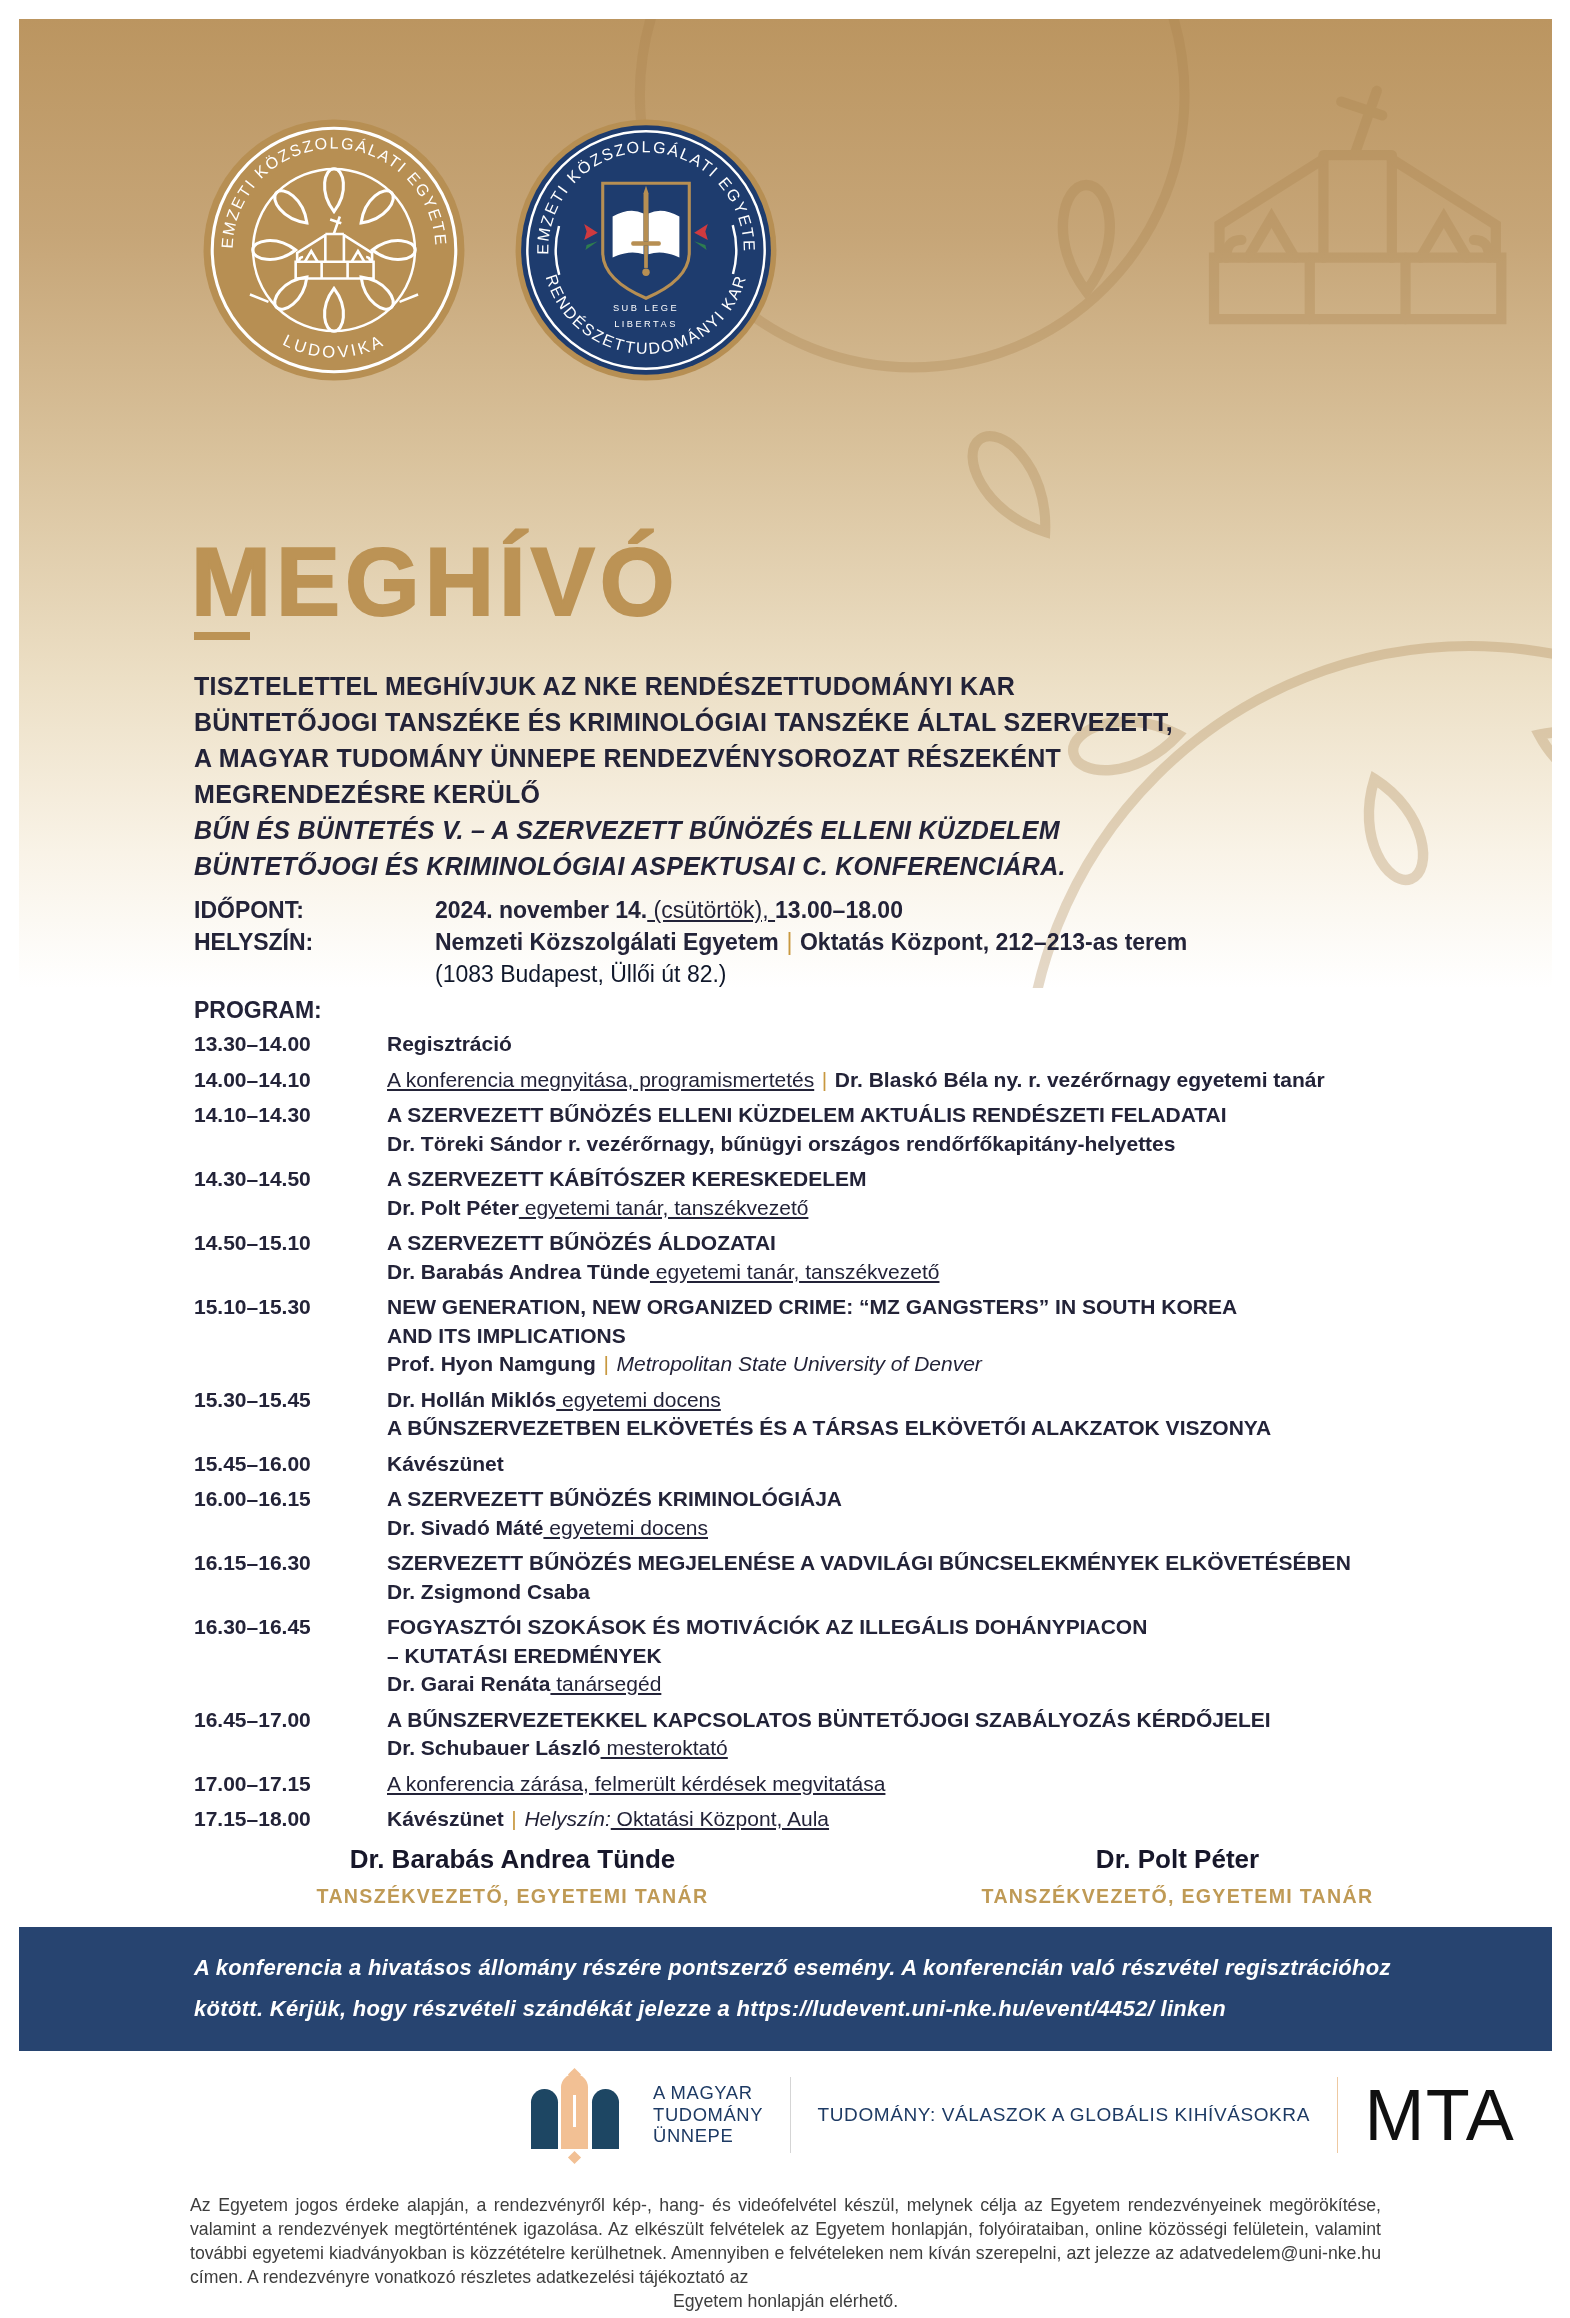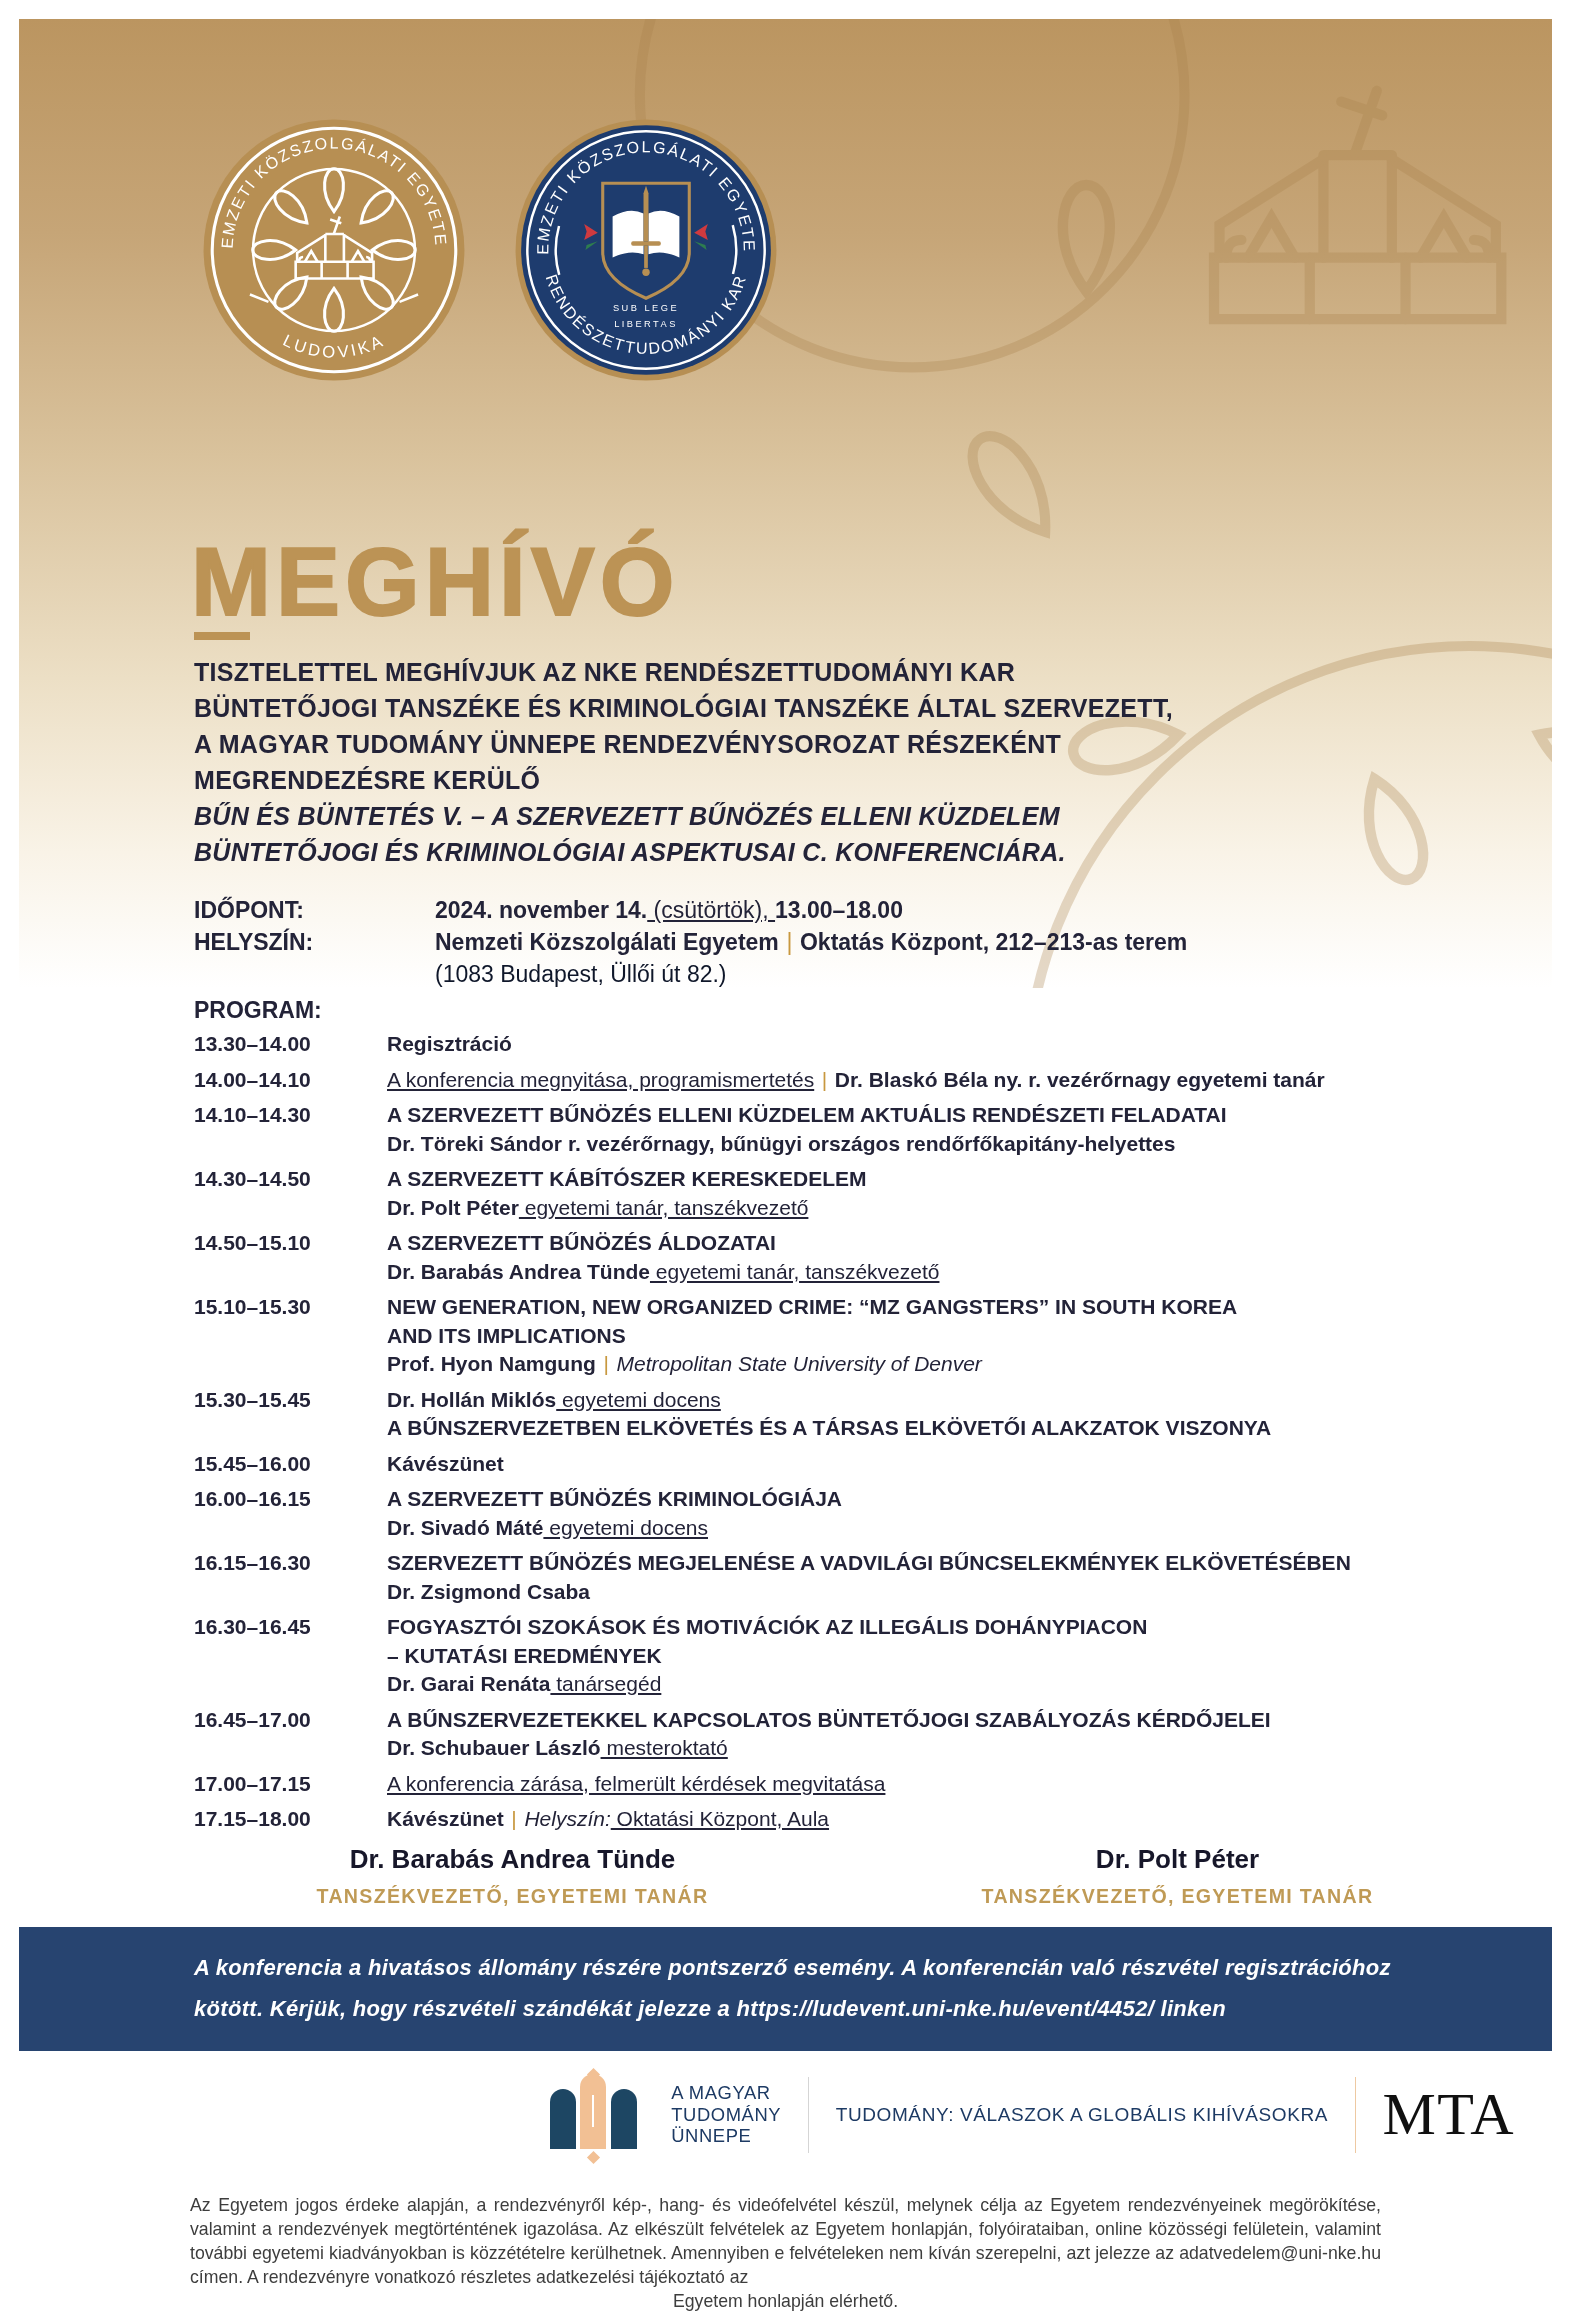--- a/index.html
+++ b/index.html
@@ -25,21 +25,21 @@
   .seal-text-sm{fill:#ffffff;font-family:"Liberation Sans",sans-serif;font-size:27px;letter-spacing:5px;font-weight:400;}
   .motto{fill:#ffffff;font-family:"Liberation Sans",sans-serif;font-size:15px;letter-spacing:4px;text-anchor:middle;}
   
   .title{
     position:absolute;left:191px;top:470px;
     font-size:96px;font-weight:700;letter-spacing:5px;line-height:1;
     color:#bc9355;-webkit-text-stroke:1.9px #bc9355;
   }
   .title-dash{position:absolute;left:194px;top:632px;width:56px;height:8.2px;background:#bc9355;}
   
-  .intro{position:absolute;left:194px;top:654px;width:1115px;}
+  .intro{position:absolute;left:194px;top:668px;width:1115px;}
   .intro-line{font-size:25px;font-weight:700;line-height:36px;letter-spacing:0.3px;}
   .intro-line.it{font-style:italic;}
   
   .details{position:absolute;left:194px;top:894px;width:1298px;}
   .d-row{display:flex;line-height:32px;font-size:23px;gap:48px;}
   .d-label{flex:0 0 193px;font-weight:700;}
   .d-val{flex:1;}
   .addr{font-weight:400;color:#0f172a;}
   .prog-label{font-weight:700;font-size:23px;line-height:32px;margin-top:3.8px;}
   
@@ -70,21 +70,21 @@
   .arch.a3{left:61px;}
   .arch.mid{left:30px;height:75px;background:#f2c094;}
   .arch.mid::after{content:"";position:absolute;left:12px;top:21.5px;width:2.5px;height:32px;background:#ffffff;}
   .diam{position:absolute;left:36px;width:15px;height:15px;background:#f2c094;transform:rotate(45deg) scale(.62);}
   .diam.top{top:-5px;}
   .diam.bot{bottom:-7.6px;}
   .mtu-text{font-size:18.4px;line-height:21.5px;color:#1d3a64;letter-spacing:0.6px;}
   .vdiv{width:1.3px;height:76px;background:#d5d5d5;}
   .vdiv.peach{background:#eec9a2;}
   .slogan{font-size:19px;color:#1d3a64;letter-spacing:0.6px;}
-  .mta{font-family:Liberation Serif, serif;font-size:60px;color:#101010;letter-spacing:1.3px;}
+  .mta{font-family:Liberation Sans, sans-serif;font-size:72px;color:#101010;letter-spacing:1.3px;}
   
   .legal{position:absolute;left:190px;top:2193px;width:1191px;color:#3d3d3d;}
   .legal-main{font-size:17.7px;line-height:24px;text-align:justify;}
   .legal-last{font-size:17.7px;line-height:24px;text-align:center;}
 </style>
 </head>
 <body>
 
 <div class="page">
 

